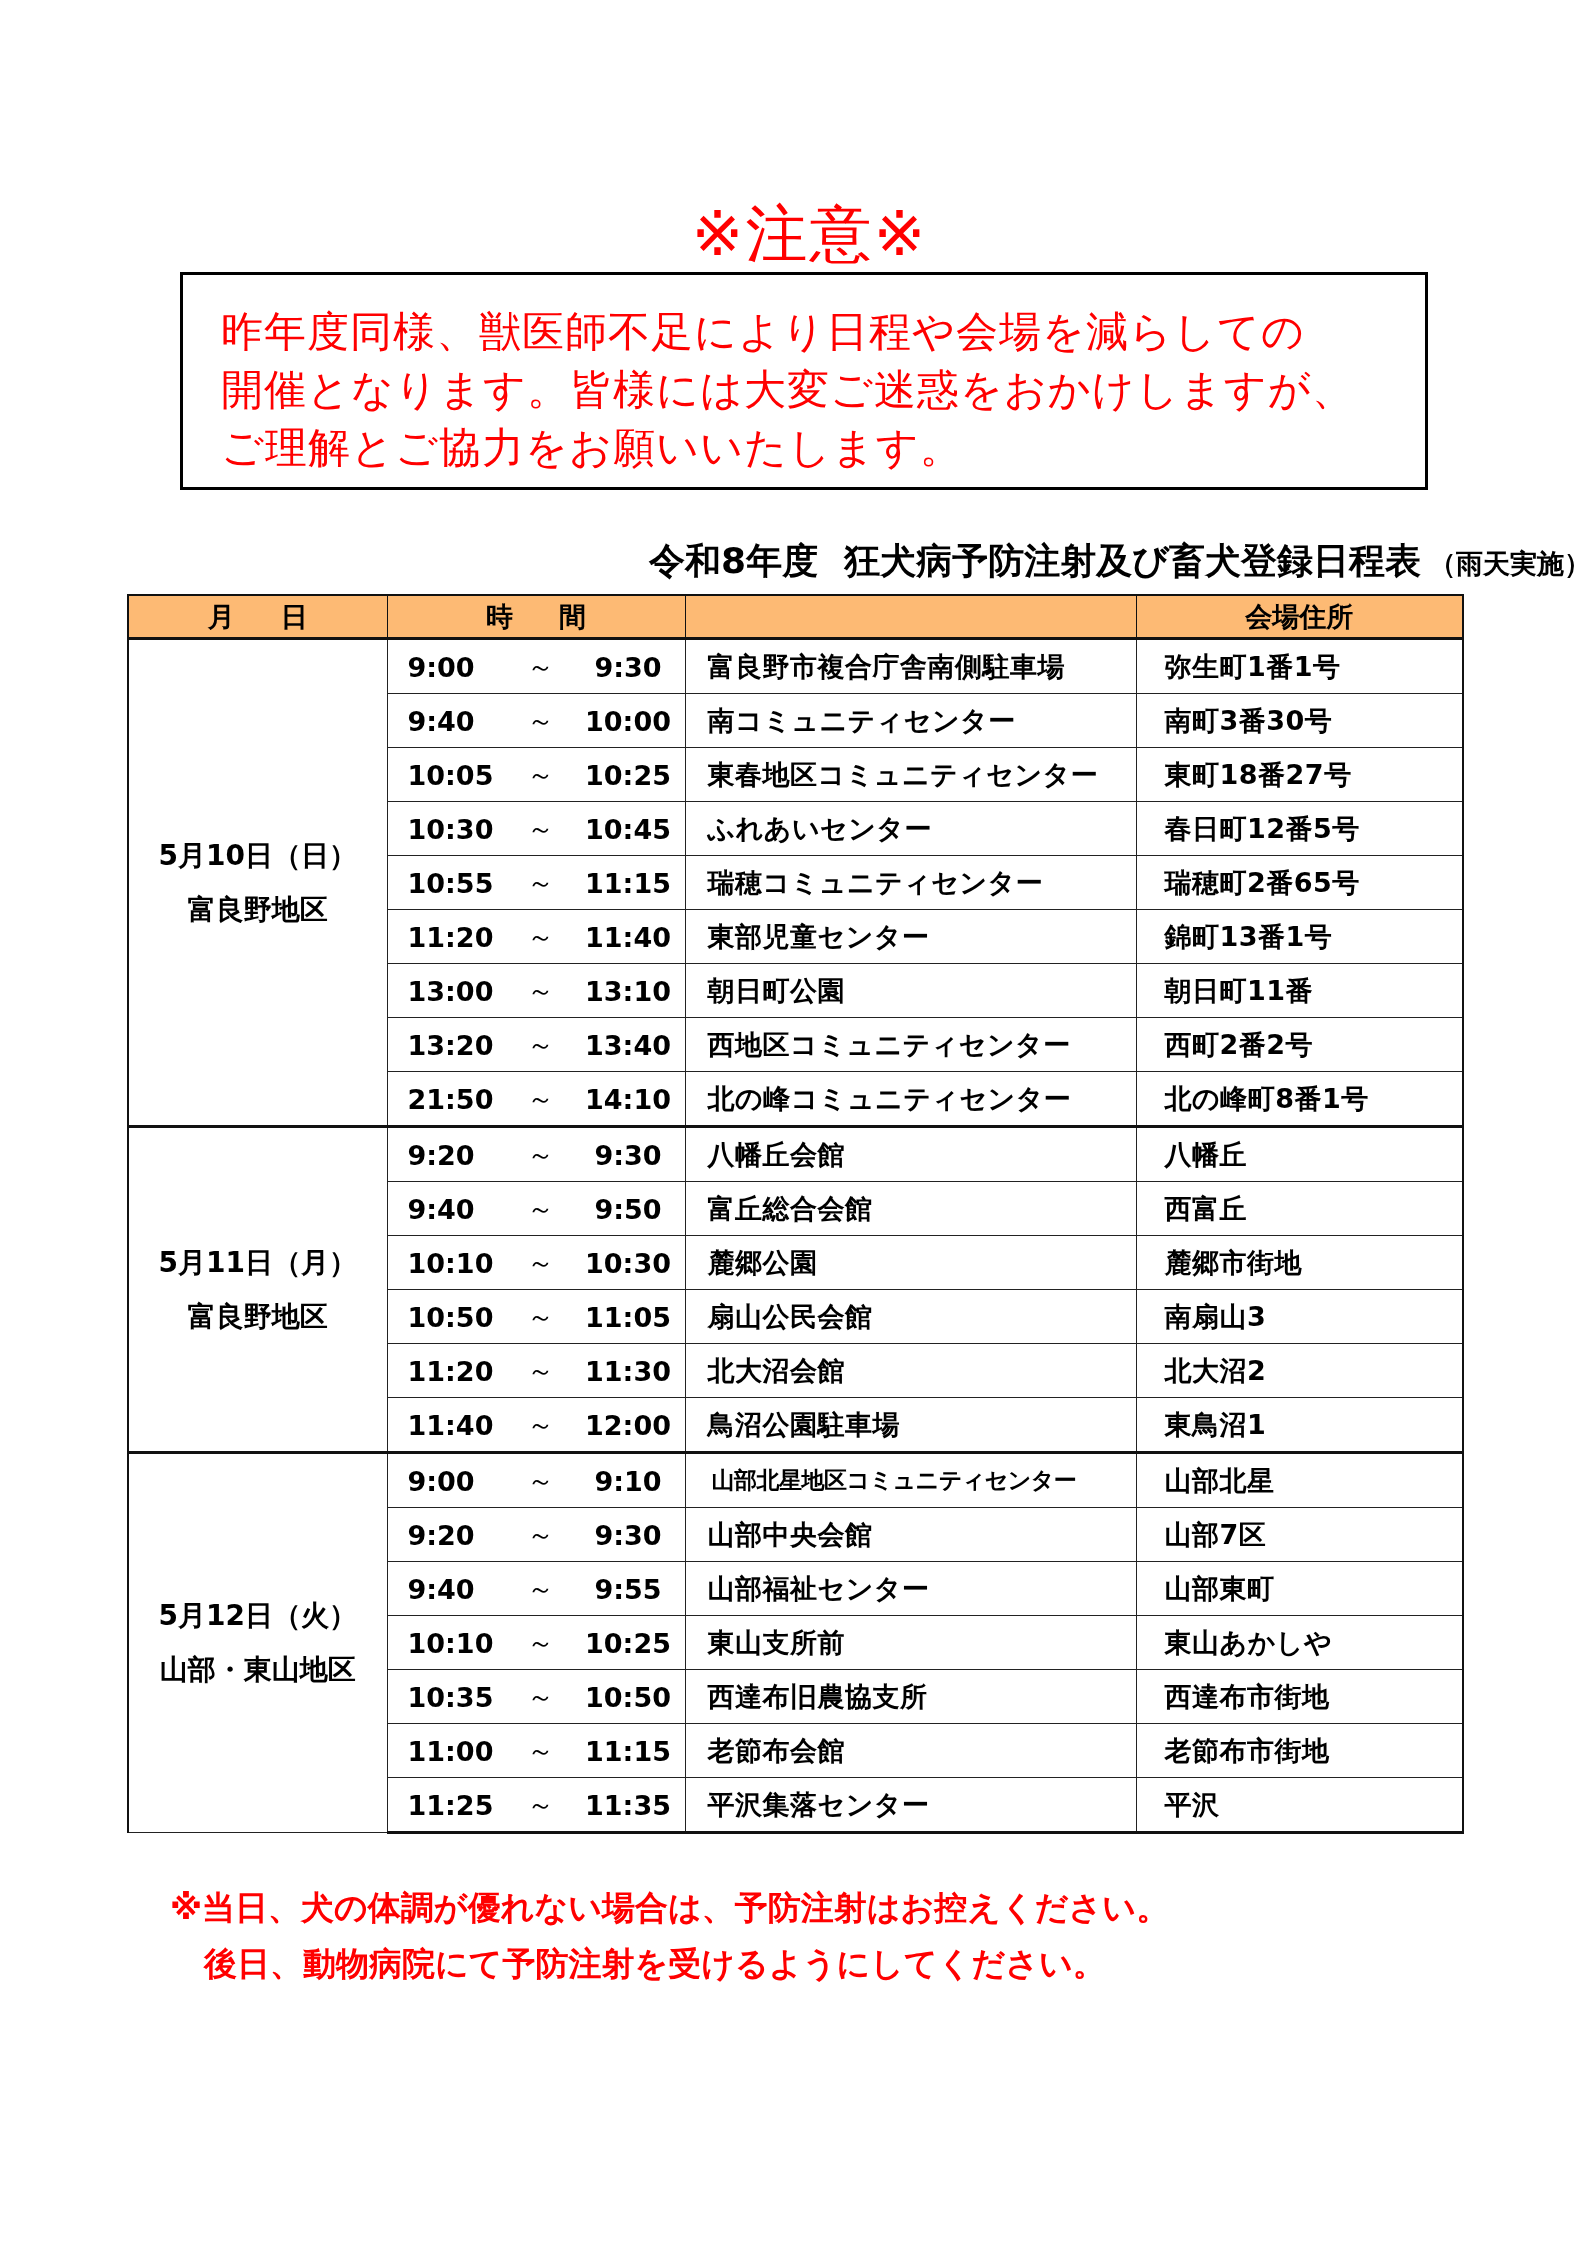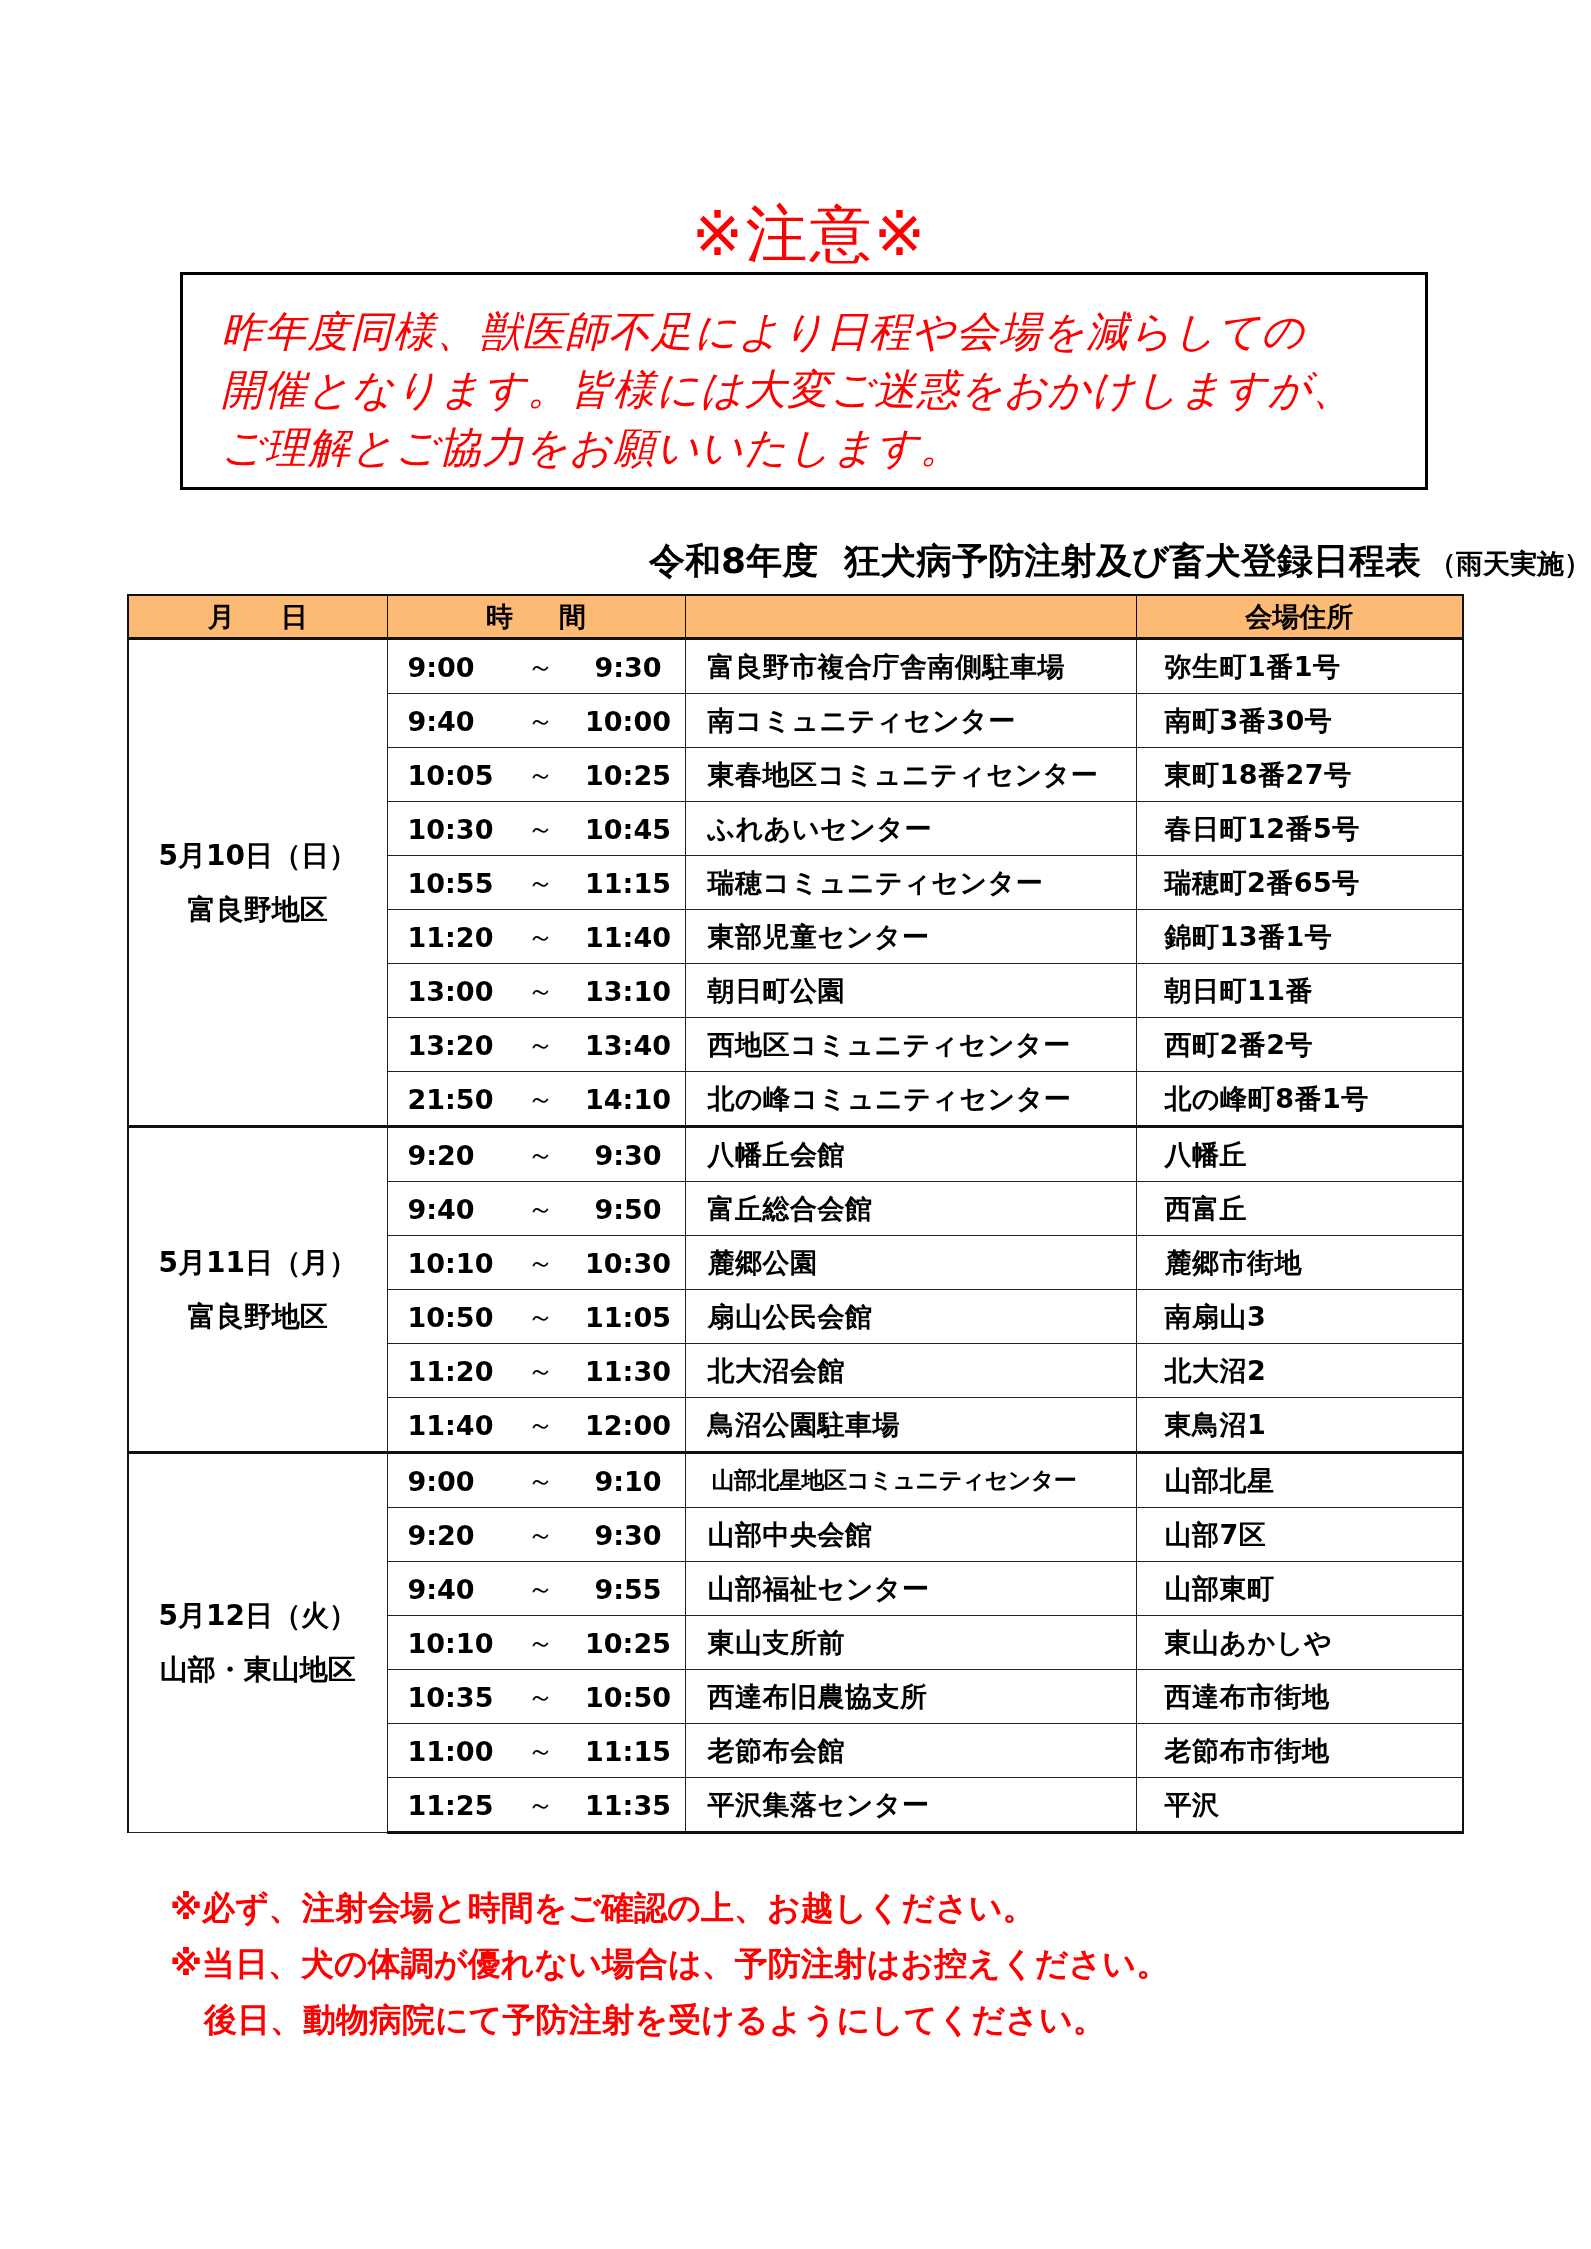--- a/index.html
+++ b/index.html
@@ -8,21 +8,21 @@
     font-family: "DejaVu Sans", "Liberation Sans", sans-serif;
     color: #000;
   }
   .warn-title {
     position: absolute; left: 14px; width: 1591px; top: 196px;
     text-align: center; color: #ff0000; font-size: 62px; line-height: 76px;
     letter-spacing: 2px;
   }
   .notice-box {
     position: absolute; left: 180px; top: 272px; width: 1242px; height: 212px;
-    border: 3px solid #000; box-sizing: content-box; font-style: italic;
+    border: 3px solid #000; box-sizing: content-box;
   }
   .notice-text {
     position: absolute; left: 38px; top: 28px; right: 10px;
     color: #ff0000; font-size: 42px; line-height: 58px; letter-spacing: 1px;
   }
   .notice-text div { white-space: nowrap; }
   .sched-title {
     position: absolute; left: 0; width: 1591px; top: 533px;
     text-align: right; font-weight: bold; font-size: 36px; line-height: 56px;
     white-space: nowrap;
@@ -305,16 +305,15 @@
           <span class="t-sep">～</span>
           <span class="t-end">11:35</span>
         </td>
         <td class="venue">平沢集落センター</td>
         <td class="addr outer-r">平沢</td>
       </tr>
     </tbody>
 </table>
 
 <div class="footnotes">
-  <div>※必ず、注射会場と時間をご確認の上、お越しください。</div>
   <div>※当日、犬の体調が優れない場合は、予防注射はお控えください。</div>
   <div class="indent">後日、動物病院にて予防注射を受けるようにしてください。</div>
 </div>
 
 </body></html>

